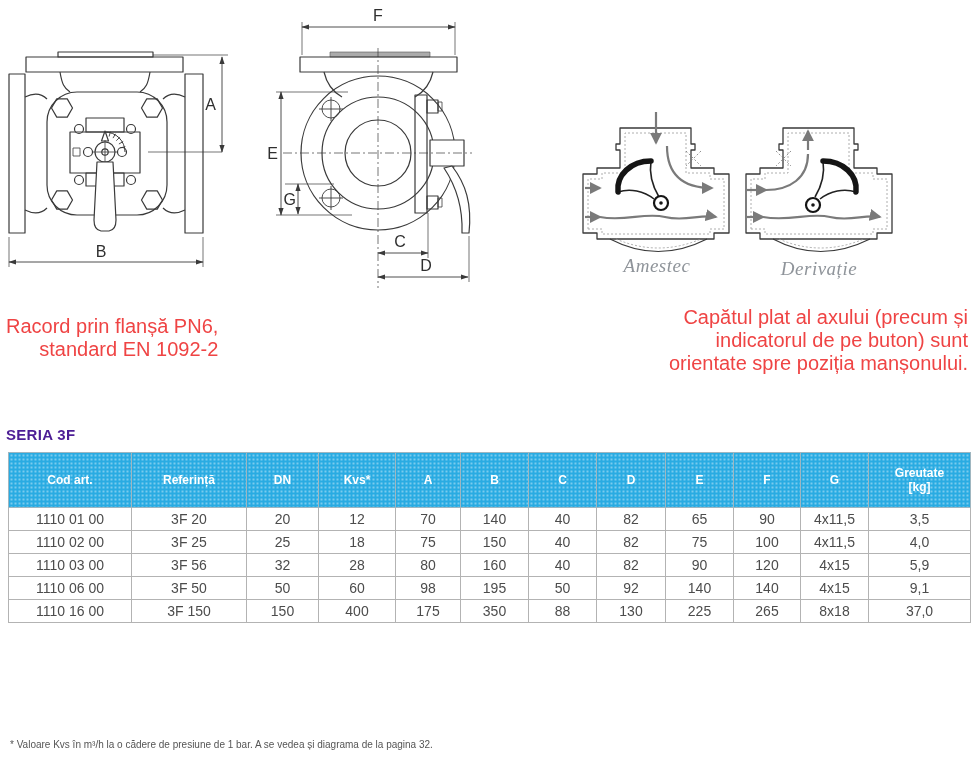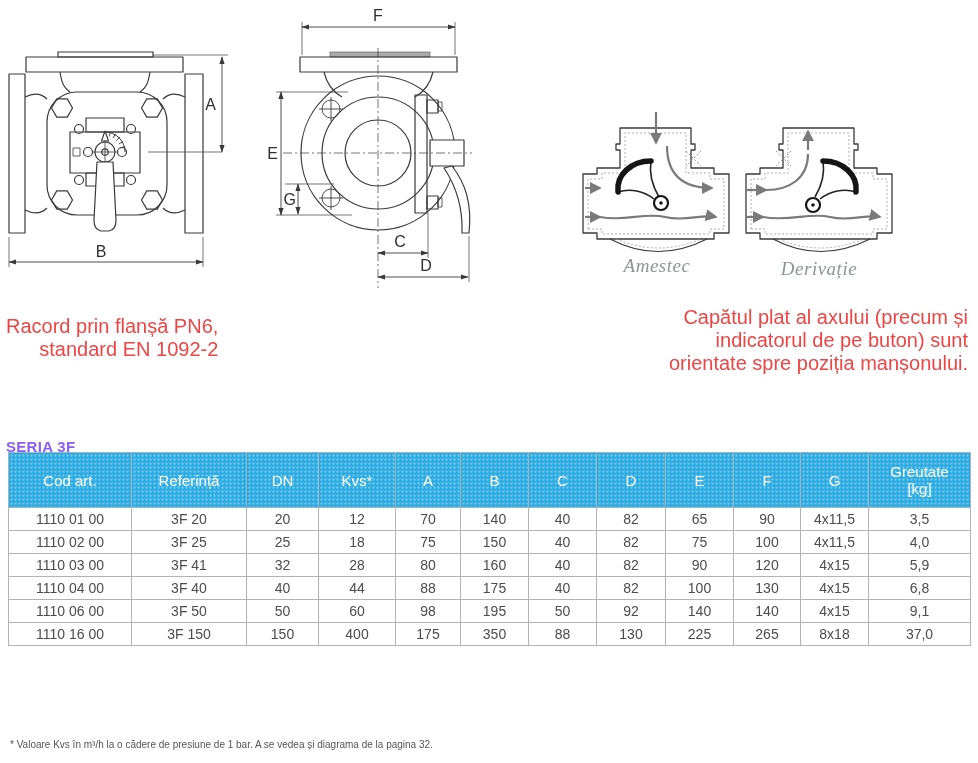--- a/index.html
+++ b/index.html
@@ -2,26 +2,26 @@
 <html><head>
 <meta charset="utf-8">
 <style>
   html,body{margin:0;padding:0;background:#fff;}
   .page{position:relative;width:978px;height:763px;background:#ffffff;overflow:hidden;
         font-family:"Liberation Sans",sans-serif;}
   .draw{position:absolute;left:0;top:0;}
   .note{position:absolute;font-size:20px;line-height:23px;color:#ef4444;white-space:pre-line;}
   .note-left{left:6px;top:315px;text-align:right;}
   .note-right{right:10px;top:306px;width:340px;text-align:right;}
-  .series-title{position:absolute;left:6px;top:426px;font-size:15px;font-weight:bold;color:#8b5cf6;letter-spacing:.3px;margin-top:12px;}
+  .series-title{position:absolute;left:6px;top:426px;font-size:15px;font-weight:bold;color:#4c1d95;letter-spacing:.3px;}
   table.spec{position:absolute;left:8px;top:452px;width:962px;border-collapse:collapse;table-layout:fixed;}
   table.spec th{background-color:#29abe2;
       background-image:radial-gradient(rgba(255,255,255,.38) .8px, rgba(0,0,0,0) .9px);
       background-size:4px 4px;
-      color:#ffffff;font-weight:normal;font-size:15px;height:54px;
+      color:#ffffff;font-weight:bold;font-size:12px;height:54px;
       border:1px solid #9fb6c0;text-align:center;vertical-align:middle;white-space:pre-line;padding:0;}
   table.spec td{border:1px solid #b3b3b3;height:22px;padding:0;text-align:center;
       font-size:14px;color:#4c4c4c;background:#fff;}
   .footnote{position:absolute;left:10px;top:739px;font-size:10px;color:#555555;}
   text{stroke:none;}
   .dimlbl{font-family:"Liberation Sans",sans-serif;font-size:16px;fill:#2f2f2f;}
   .flowlbl{font-family:"Liberation Serif",serif;font-style:italic;font-size:19px;fill:#8f949a;letter-spacing:.5px;}
 </style>
 </head>
 <body>
@@ -232,45 +232,31 @@
           <td>150</td>
           <td>40</td>
           <td>82</td>
           <td>75</td>
           <td>100</td>
           <td>4x11,5</td>
           <td>4,0</td>
         </tr>
         <tr>
           <td>1110 03 00</td>
-          <td>3F 41</td>
+          <td>3F 56</td>
           <td>32</td>
           <td>28</td>
           <td>80</td>
           <td>160</td>
           <td>40</td>
           <td>82</td>
           <td>90</td>
           <td>120</td>
           <td>4x15</td>
           <td>5,9</td>
-        </tr>
-        <tr>
-          <td>1110 04 00</td>
-          <td>3F 40</td>
-          <td>40</td>
-          <td>44</td>
-          <td>88</td>
-          <td>175</td>
-          <td>40</td>
-          <td>82</td>
-          <td>100</td>
-          <td>130</td>
-          <td>4x15</td>
-          <td>6,8</td>
         </tr>
         <tr>
           <td>1110 06 00</td>
           <td>3F 50</td>
           <td>50</td>
           <td>60</td>
           <td>98</td>
           <td>195</td>
           <td>50</td>
           <td>92</td>

